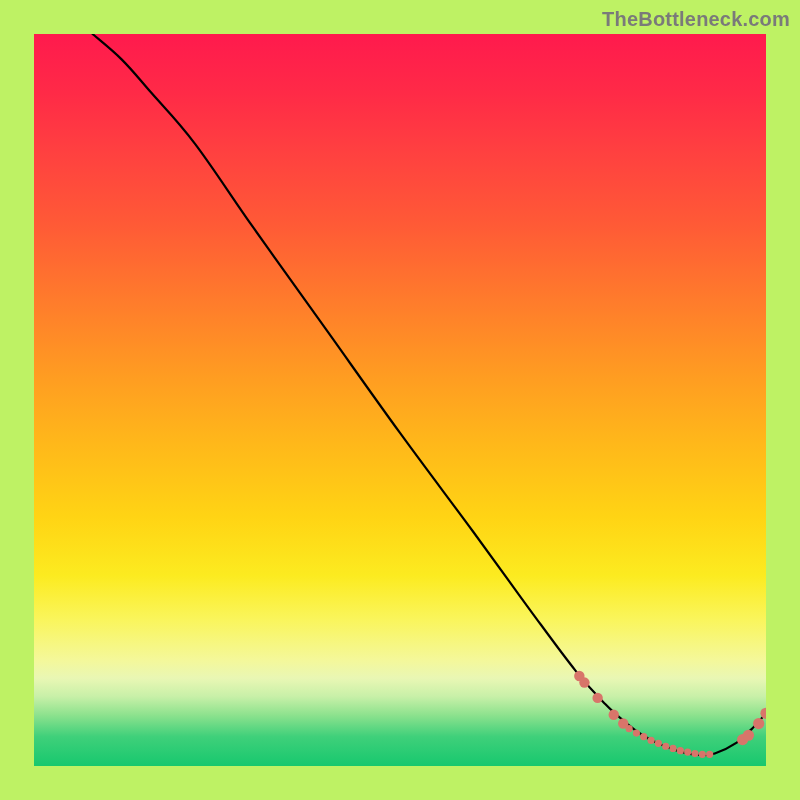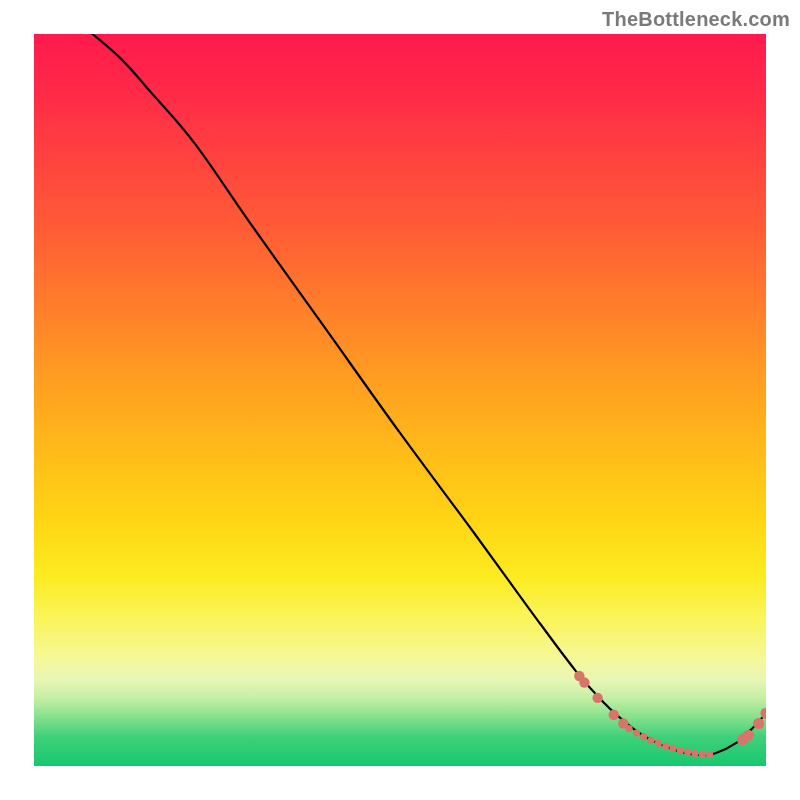--- a/index.html
+++ b/index.html
@@ -9,21 +9,21 @@
     height: 800px;
     background: #000;
     overflow: hidden;
   }
   .frame {
     position: absolute;
     left: 0;
     top: 0;
     width: 800px;
     height: 800px;
-    background: #ffffff;
+    background: #bef264;
   }
   .plot {
     position: absolute;
     left: 34px;
     top: 34px;
     width: 732px;
     height: 732px;
     background: linear-gradient(to bottom,
       #ff1a4d 0%,
       #ff2a47 8%,

